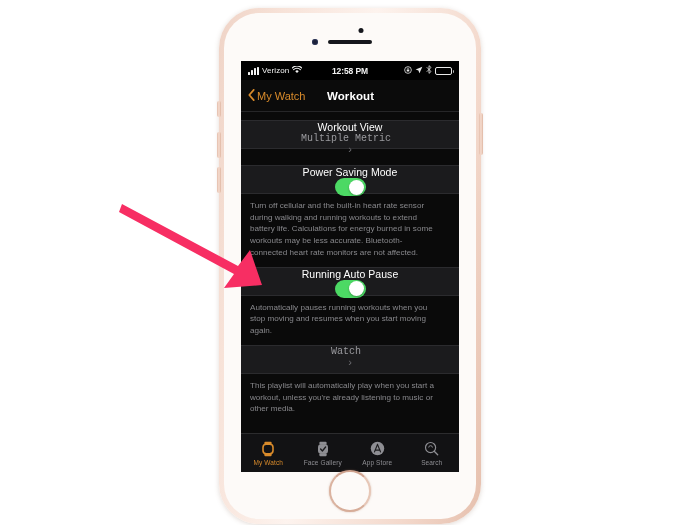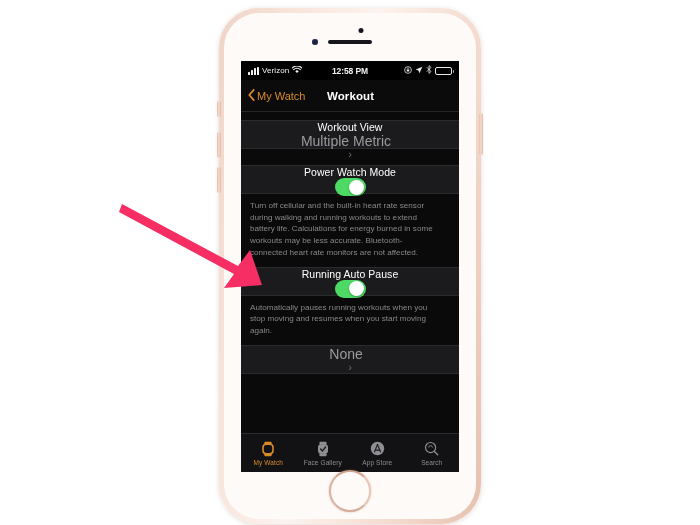--- a/index.html
+++ b/index.html
@@ -199,22 +199,23 @@
     flex-direction: column;
   }
   .row-label {
     color: #ffffff;
     font-size: 10.5px;
     flex: 1;
     letter-spacing: .05px;
   }
   .row-value {
     color: #9a9a9e;
-    font-size: 14px;
+    font-size: 10px;
     margin-right: 8px;
+    font-family: Liberation Mono, monospace;
   }
   .chevron {
     color: #6d6d72;
     font-size: 11px;
     line-height: 1;
   }
 
   .toggle {
     width: 31px;
     height: 18px;
@@ -350,39 +351,40 @@
 
       <div class="row">
         <span class="row-label">Workout View</span>
         <span class="row-value">Multiple Metric</span>
         <span class="chevron">›</span>
       </div>
 
       <div class="gap"></div>
 
       <div class="row">
-        <span class="row-label">Power Watch Mode</span>
+        <span class="row-label">Power Saving Mode</span>
         <span class="toggle">
             <span class="knob"></span>
           </span>
       </div>
       <div class="footnote">Turn off cellular and the built-in heart rate sensor during walking and running workouts to extend battery life. Calculations for energy burned in some workouts may be less accurate. Bluetooth-connected heart rate monitors are not affected.</div>
 
       <div class="row">
         <span class="row-label">Running Auto Pause</span>
         <span class="toggle">
             <span class="knob"></span>
           </span>
       </div>
       <div class="footnote">Automatically pauses running workouts when you stop moving and resumes when you start moving again.</div>
 
       <div class="row">
-        <span class="row-value">None</span>
+        <span class="row-value">Watch</span>
         <span class="chevron">›</span>
       </div>
+      <div class="footnote">This playlist will automatically play when you start a workout, unless you're already listening to music or other media.</div>
 
     </div>
 
     <div id="tab-bar">
 
       <div class="tab-item active">
         <span class="tab-icon">
           <svg width="12" height="16" viewBox="0 0 12 16">
             <rect x="2.4" y="0.8" width="7.2" height="3" rx="1" fill="#d98b2b"></rect>
             <rect x="2.4" y="12.2" width="7.2" height="3" rx="1" fill="#d98b2b"></rect>

